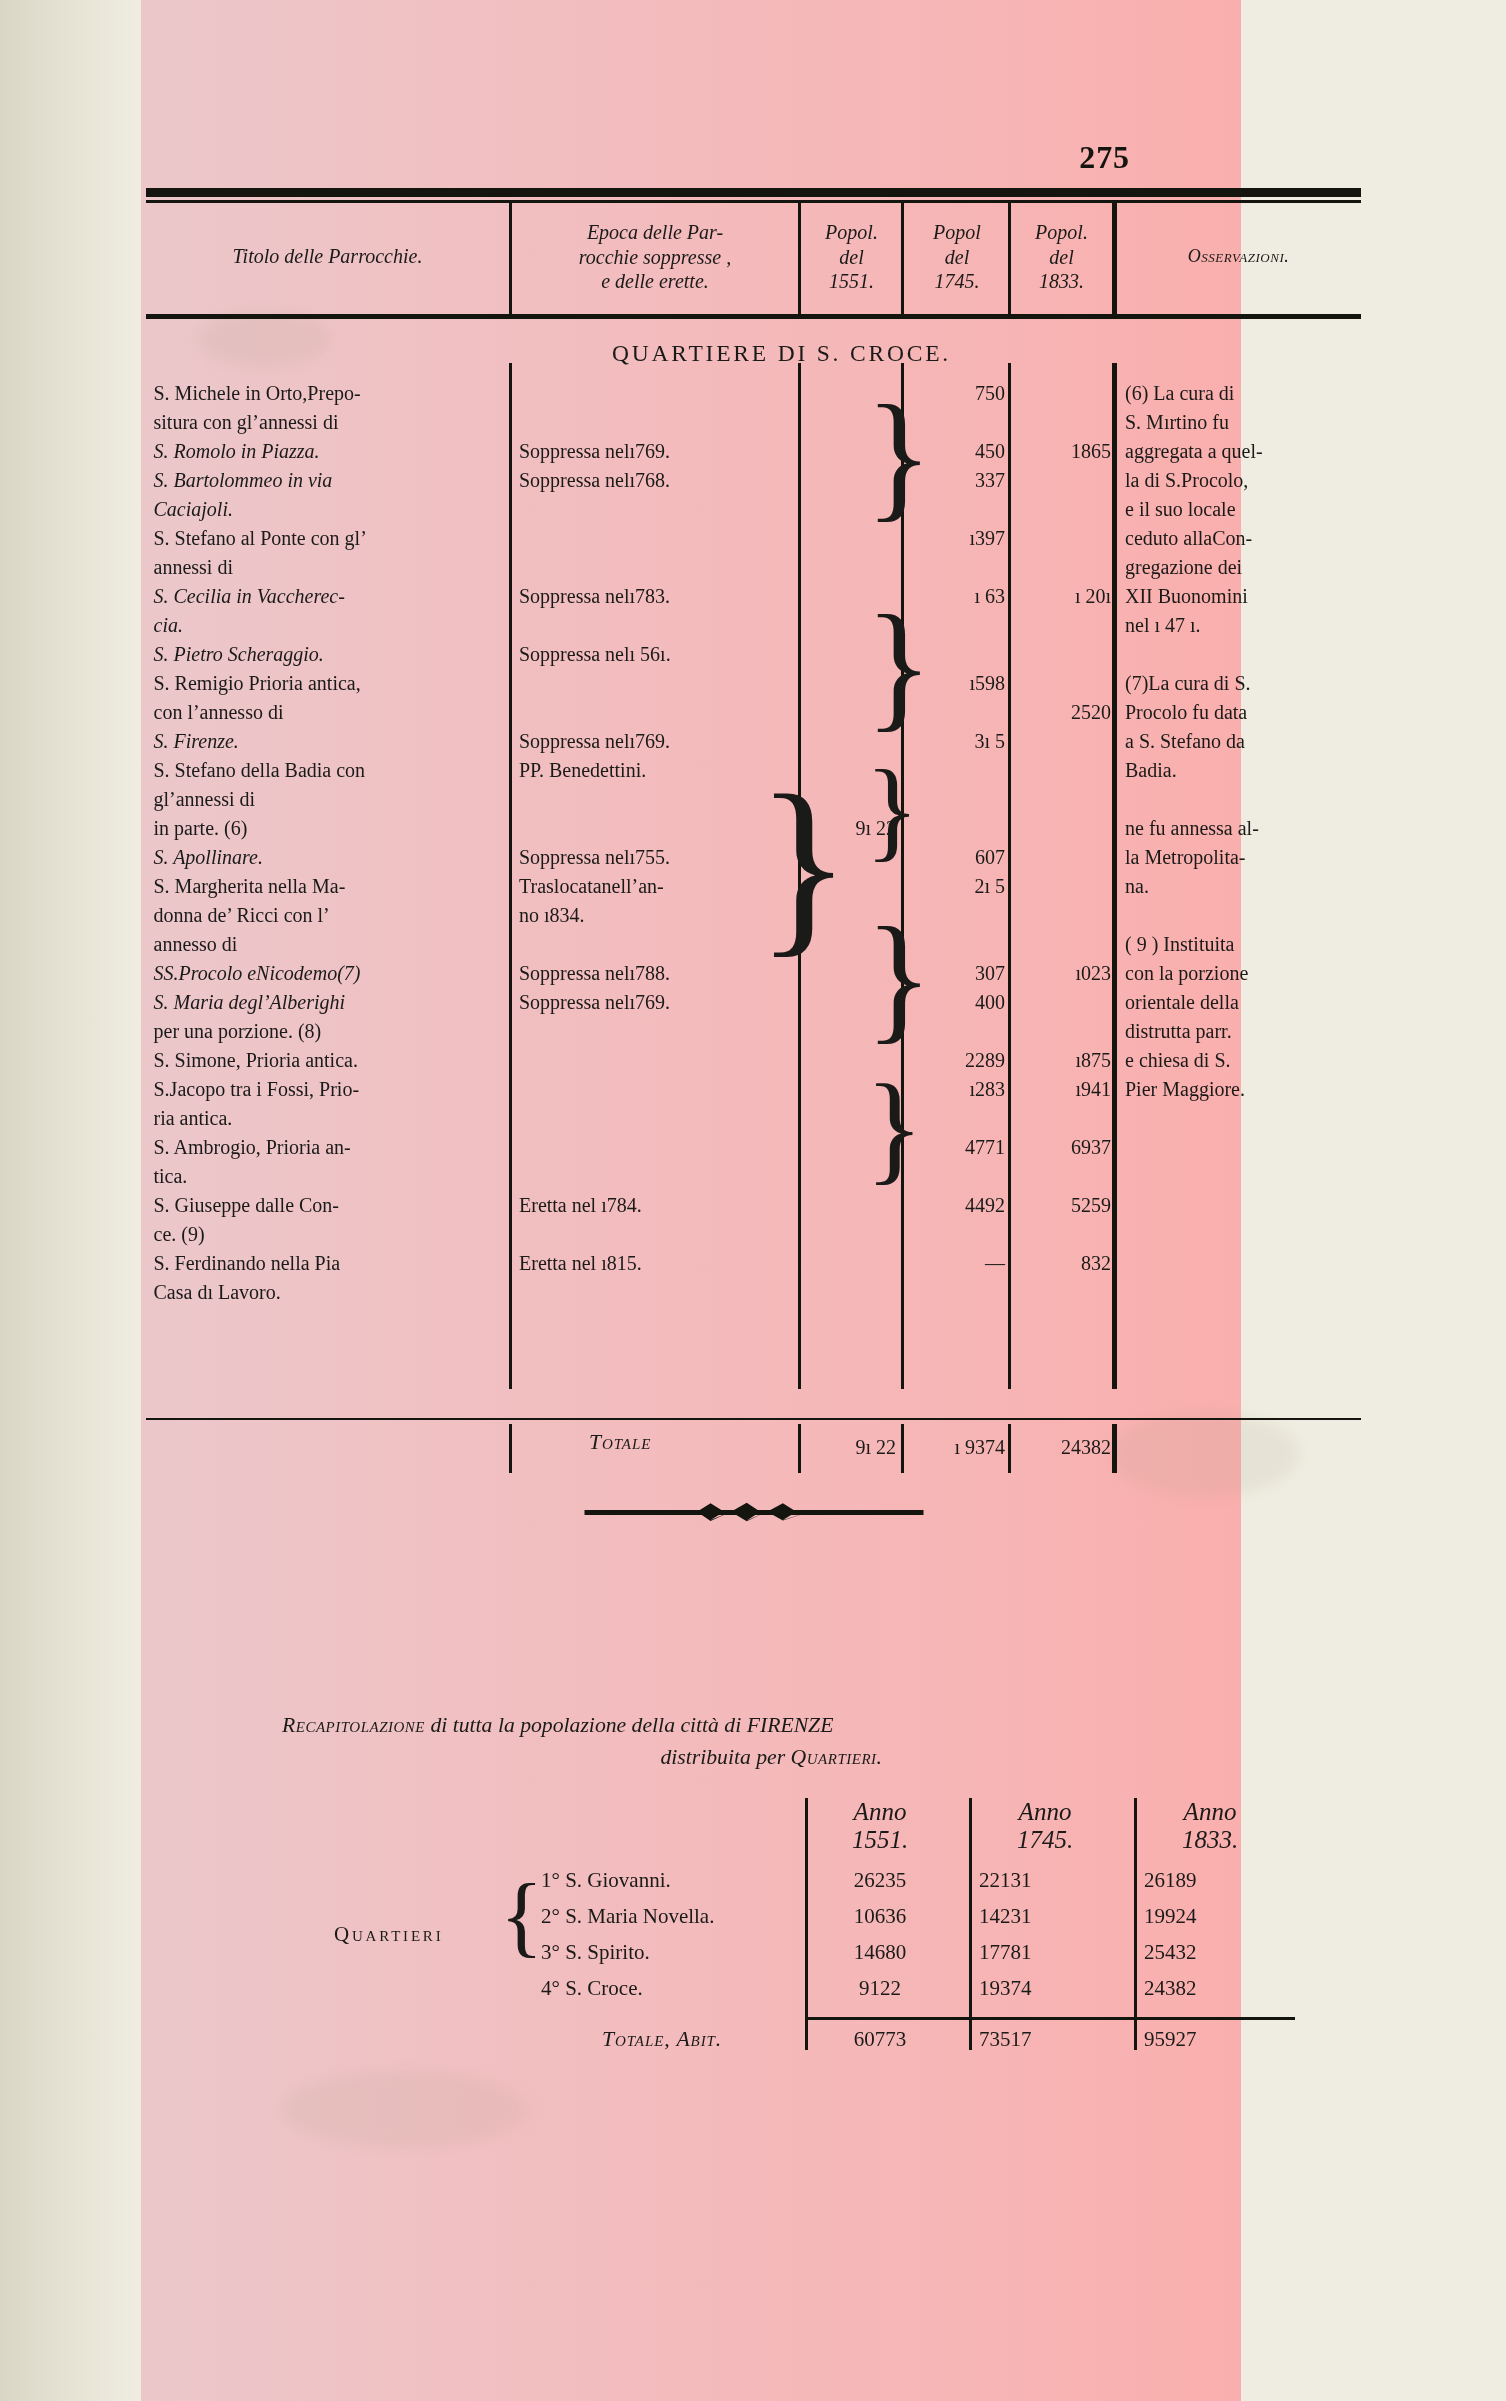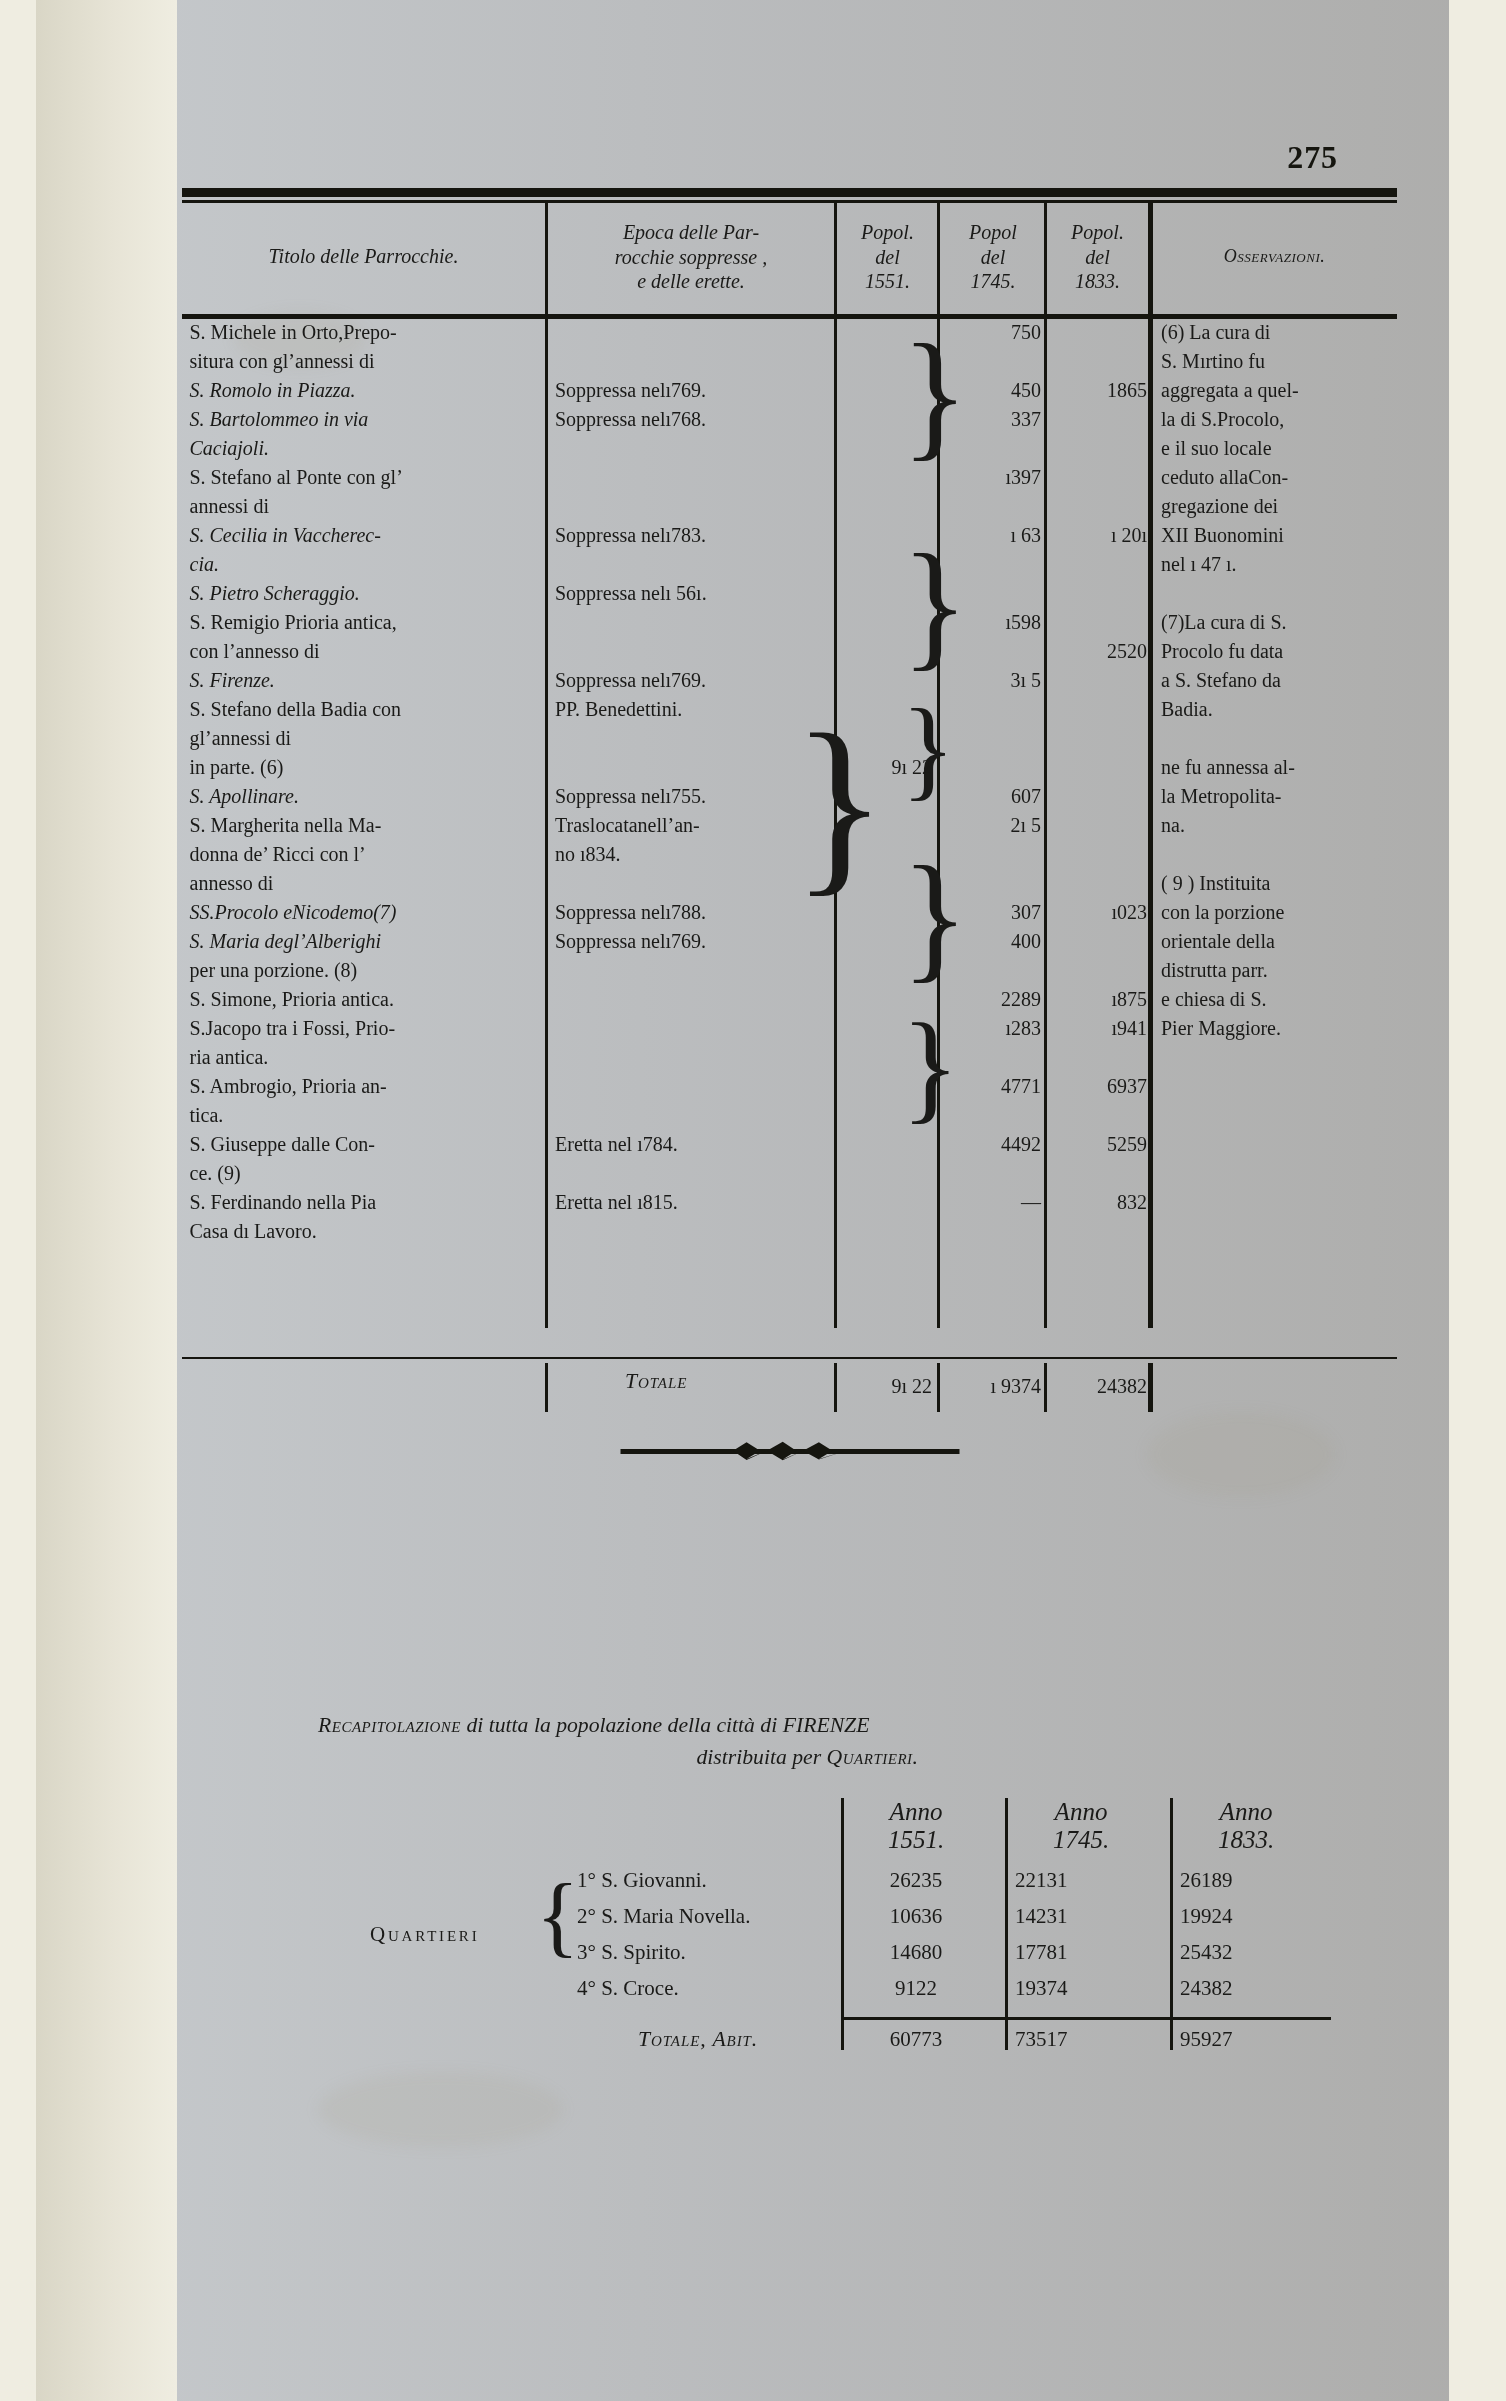--- a/index.html
+++ b/index.html
@@ -11,27 +11,26 @@
     height: 2401px;
     background: #efede1;
     font-family: "Liberation Serif", serif;
     color: #1a1a18;
     position: relative;
     overflow: hidden;
   }
   .page {
     position: absolute;
     left: 0; top: 0;
-    width: 1413px;
+    width: 1241px;
     height: 2401px;
     background:
       radial-gradient(ellipse at 30% 20%, rgba(255,255,250,0.55), rgba(0,0,0,0) 60%),
       linear-gradient(180deg, #f1efe3 0%, #ecead e 40%, #eceade 100%);
-    background-color: #a3a3a3;
-    margin-left: 36px;
+    background-color: #fca5a5;
   }
   .paper-tint {
     position: absolute;
     left: 141px; top: 0; right: 0; bottom: 0;
     background: linear-gradient(90deg, rgba(222,228,233,0.55) 0%, rgba(226,231,236,0.35) 45%, rgba(235,234,224,0.15) 100%);
     pointer-events: none;
   }
   .edge-left {
     position: absolute;
     left: 0; top: 0; width: 141px; height: 2401px;
@@ -313,20 +312,21 @@
       <div class="cell c5">
         <div>Popol.</div>
         <div>del</div>
         <div>1833.</div>
       </div>
       <div class="cell c6">Osservazioni.</div>
     </div>
 
     <div class="rule-med"></div>
 
+    <div class="section-title">QUARTIERE DI S. CROCE.</div>
 
     <div class="body-rows" id="body-rows">
       <div class="vline" style="left:363px; top:-17px; height:1026px;"></div>
       <div class="vline" style="left:652px; top:-17px; height:1026px;"></div>
       <div class="vline" style="left:755px; top:-17px; height:1026px;"></div>
       <div class="vline" style="left:862px; top:-17px; height:1026px;"></div>
       <div class="vline wide" style="left:966px; top:-17px; height:1026px;"></div>
 
       <div class="brace-col" style="left:719px; top:5.6px; font-size:141px; line-height:141px;">}</div>
       <div class="brace-col" style="left:719px; top:215px; font-size:141px; line-height:141px;">}</div>

